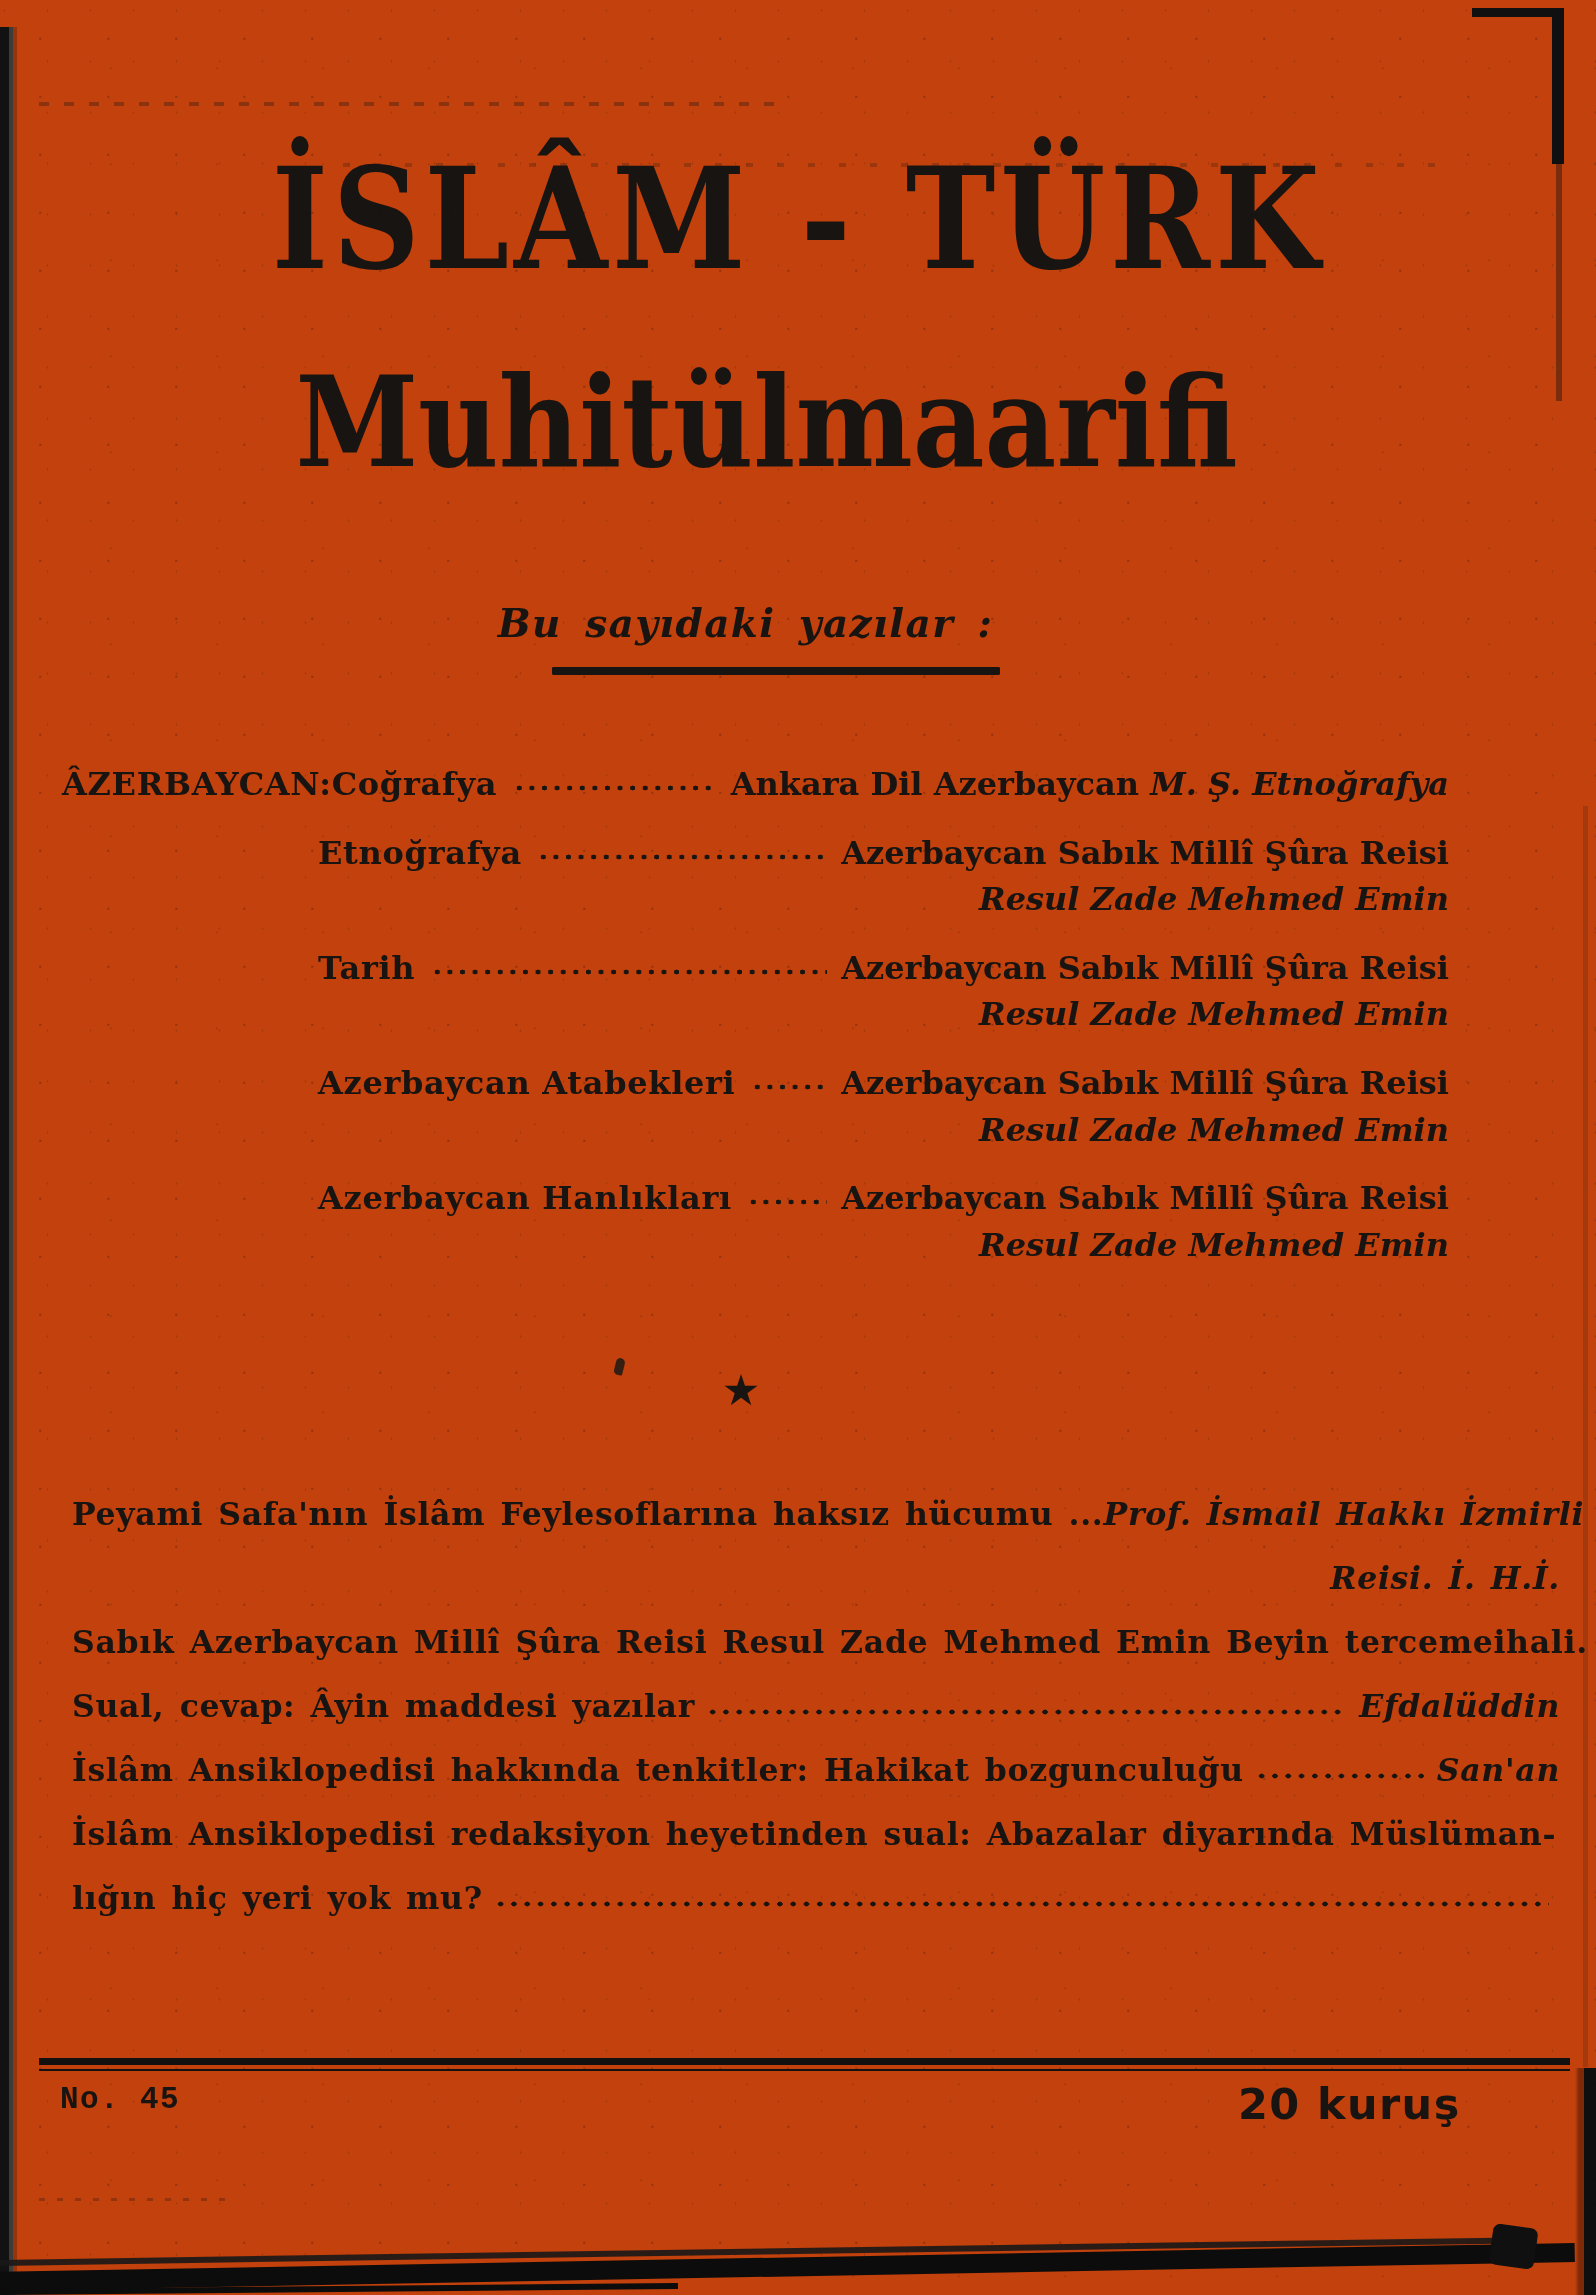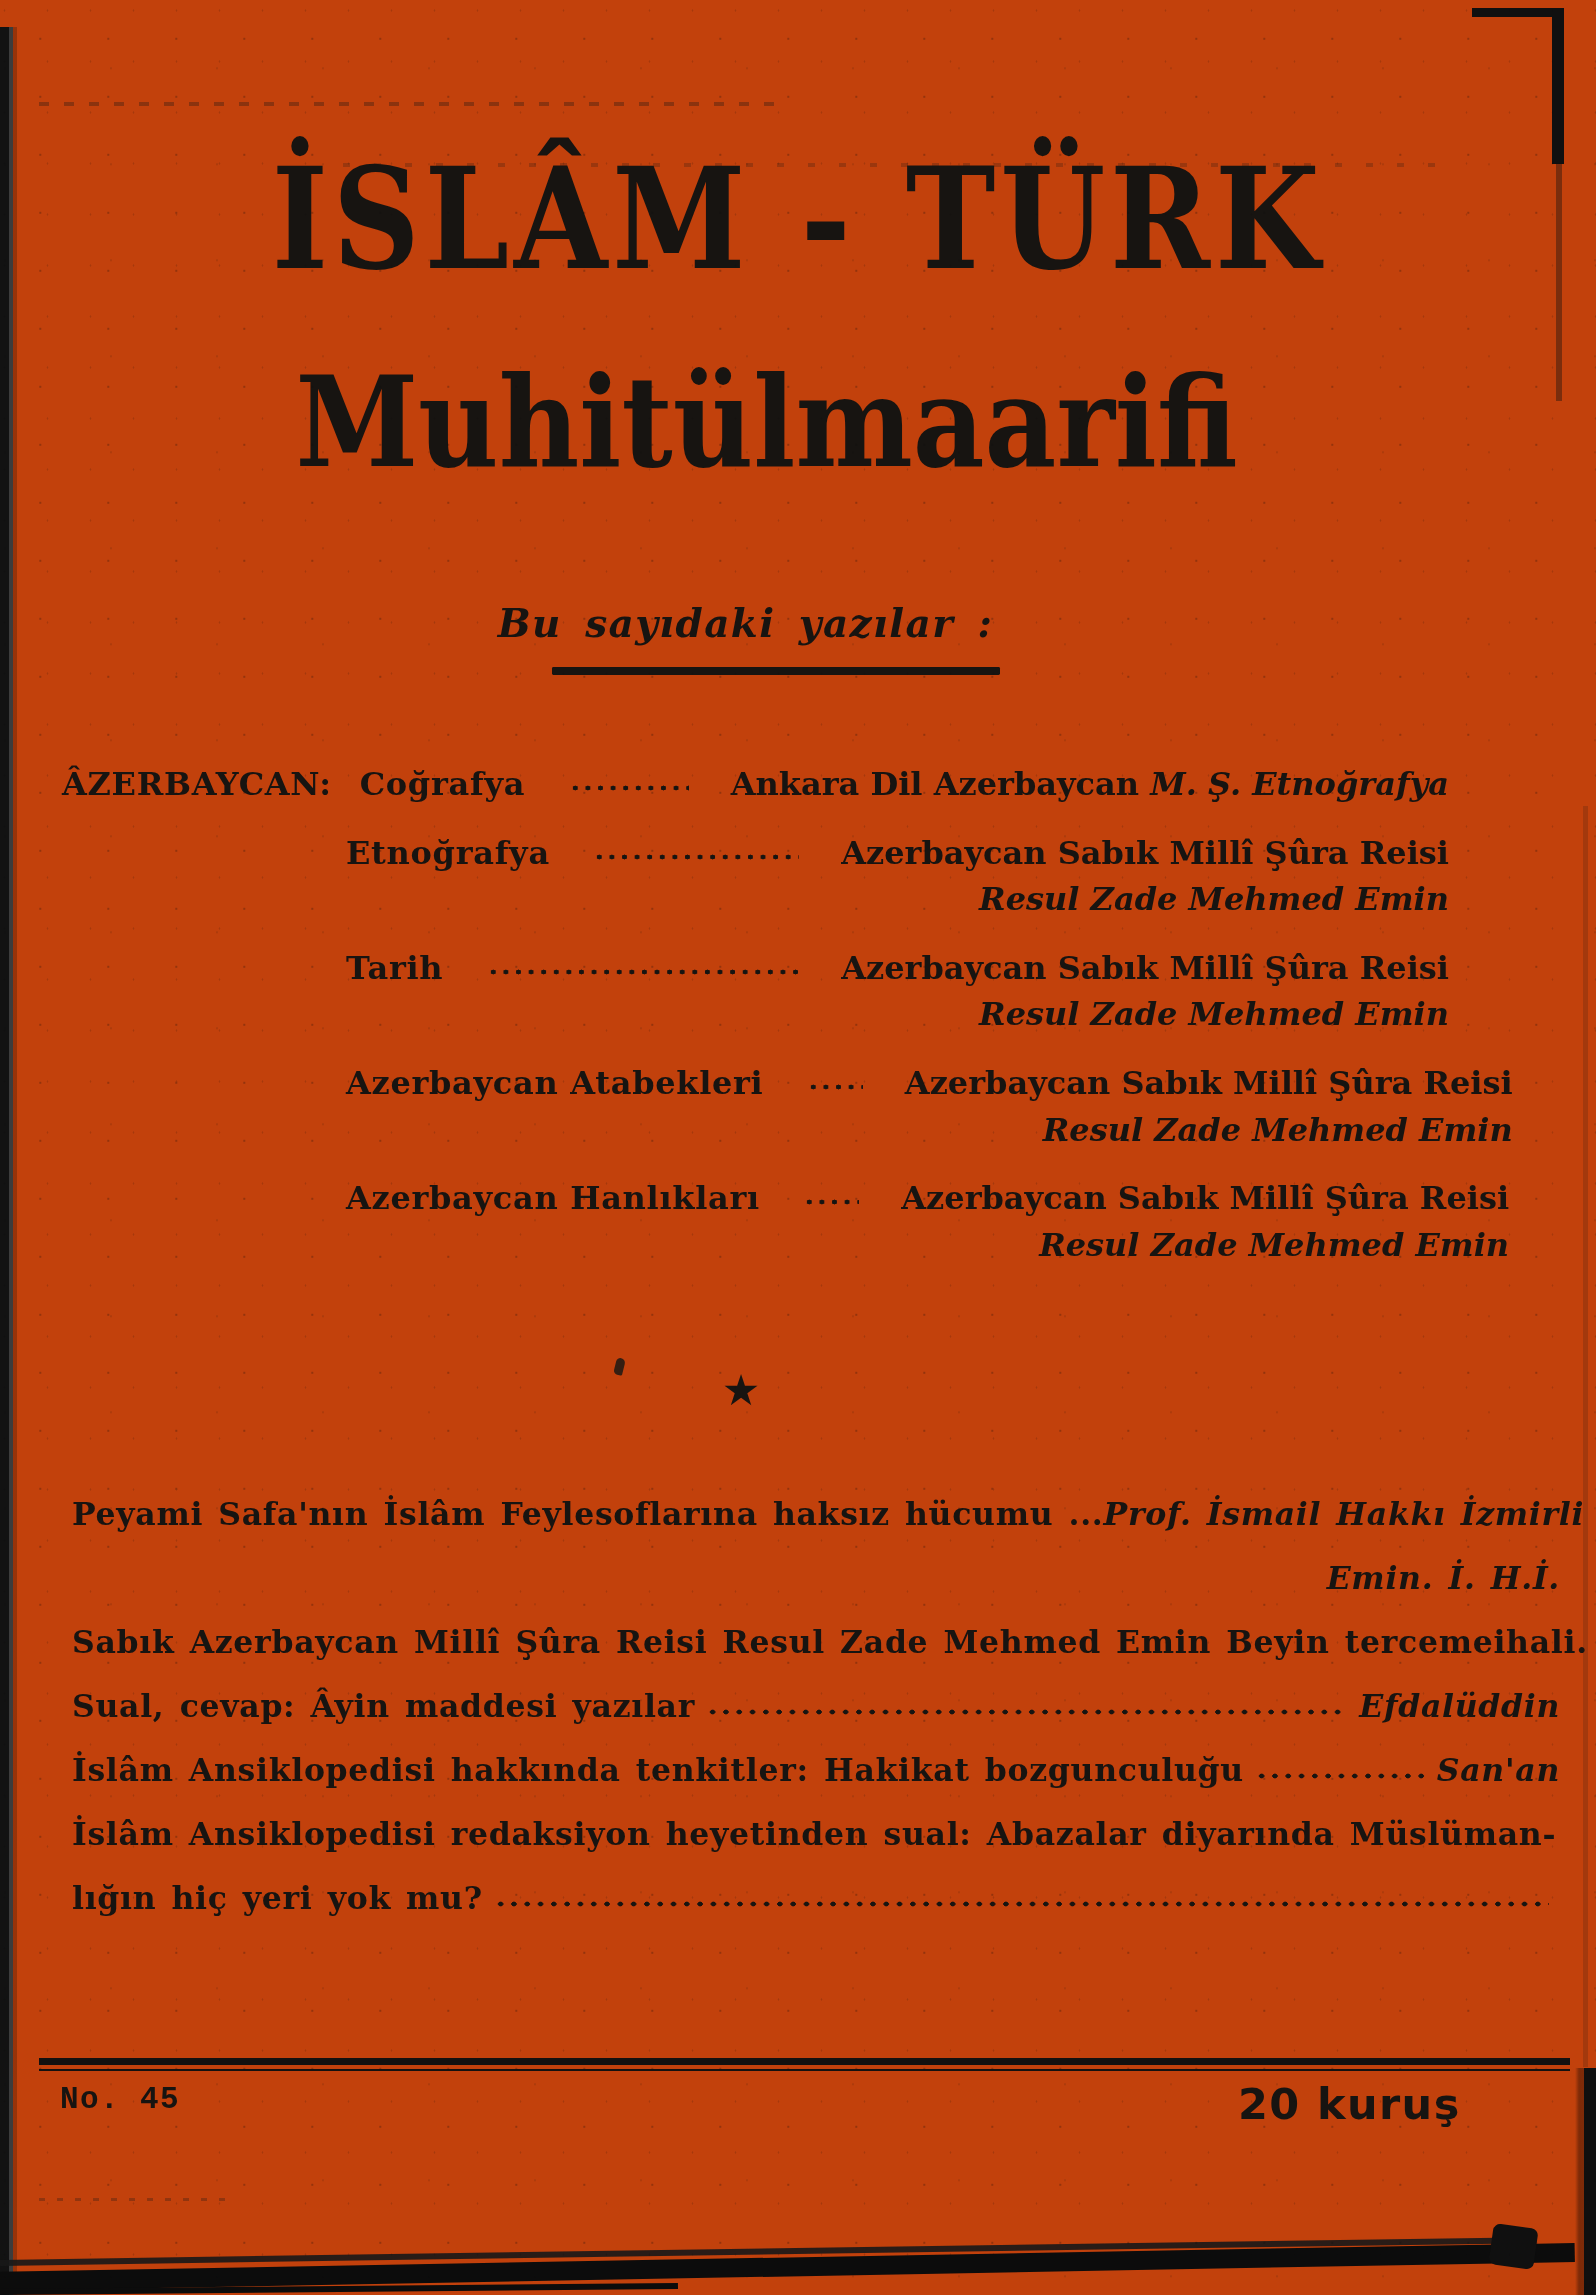--- a/index.html
+++ b/index.html
@@ -65,21 +65,21 @@
   }
   .contents-heading{
     position:absolute;left:0;right:105px;top:600px;
     text-align:center;font-weight:bold;font-style:italic;
     font-size:39px;letter-spacing:1.4px;word-spacing:8.4px;white-space:nowrap;
   }
   .heading-rule{position:absolute;left:552px;top:667px;width:448px;height:7.7px;background:#171411;border-radius:1.4px;}
 
   
   .toc{position:absolute;left:62px;top:761px;width:1387px;font-size:32px;font-weight:bold;}
-  .toc-row{display:flex;align-items:flex-start;line-height:1.45;margin-bottom:22.4px;gap:28px;}
+  .toc-row{display:flex;align-items:flex-start;line-height:1.45;margin-bottom:22.4px;}
   .toc-cat{flex:0 0 256px;letter-spacing:0.7px;}
   .toc-title{flex:0 0 auto;letter-spacing:0.7px;}
   .dots{
     flex:1 1 auto;height:36px;margin:0 14px 0 15.4px;min-width:56px;
     background-image:radial-gradient(circle,#171411 2.4px,transparent 2.8px);
     background-size:12.6px 6.3px;background-repeat:repeat-x;background-position:left bottom 5.6px;
   }
   .toc-author{flex:0 0 auto;display:flex;flex-direction:column;align-items:flex-end;text-align:right;}
   .ital{font-style:italic;}
 
@@ -189,21 +189,21 @@
   <div class="star">★</div>
 
   <div class="articles">
       <div class="article-row">
         <span class="article-text">Peyami Safa'nın İslâm Feylesoflarına haksız hücumu ...</span>
         <span class="gapfill"></span>
         <span class="ital article-author">Prof. İsmail Hakkı İzmirli</span>
       </div>
       <div class="article-row">
         <span class="gapfill"></span>
-        <span class="ital article-author">Emin. İ. H.İ.</span>
+        <span class="ital article-author">Reisi. İ. H.İ.</span>
       </div>
       <div class="article-row">
         <span class="article-text">Sabık Azerbaycan Millî Şûra Reisi Resul Zade Mehmed Emin Beyin tercemeihali.</span>
       </div>
       <div class="article-row">
         <span class="article-text">Sual, cevap: Âyin maddesi yazılar</span>
         <span class="adots"></span>
         <span class="ital article-author">Efdalüddin</span>
       </div>
       <div class="article-row">

